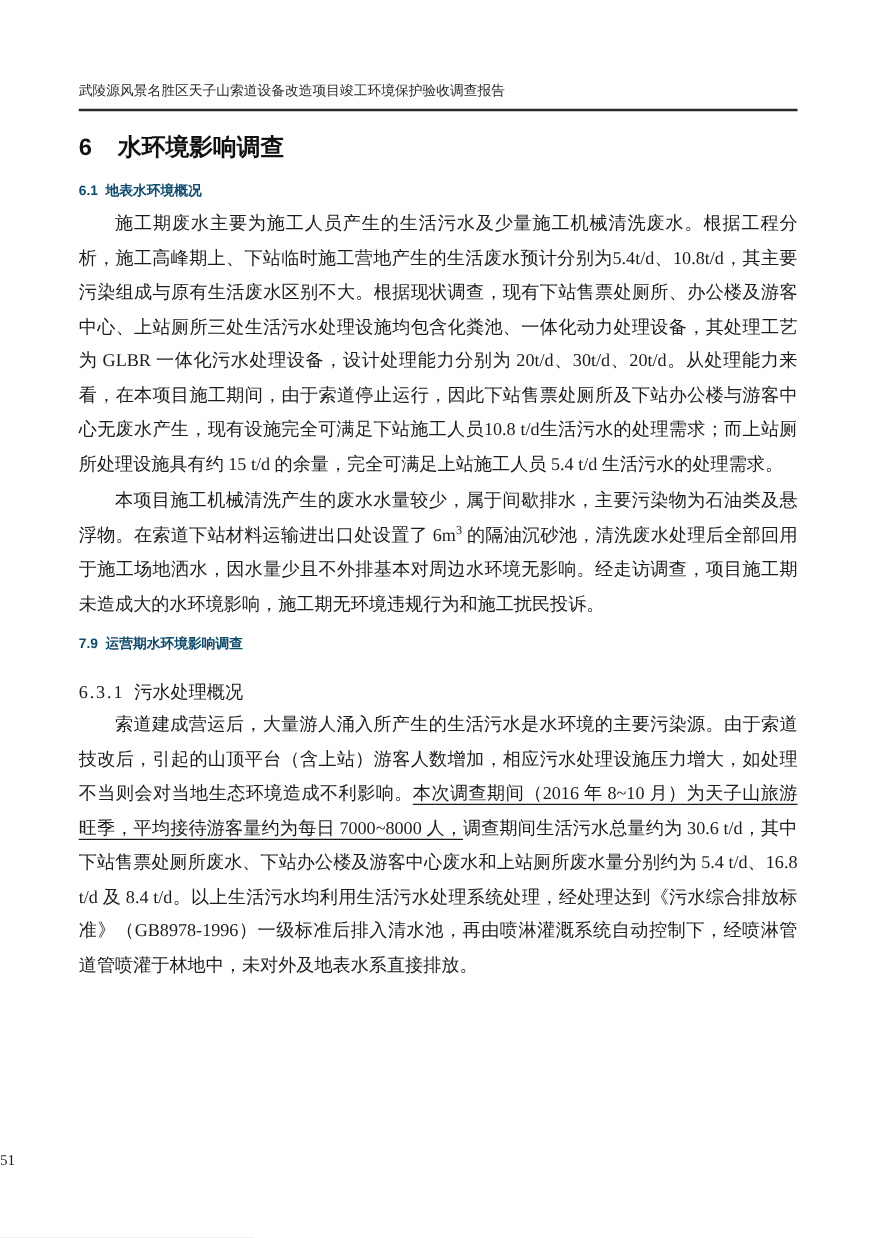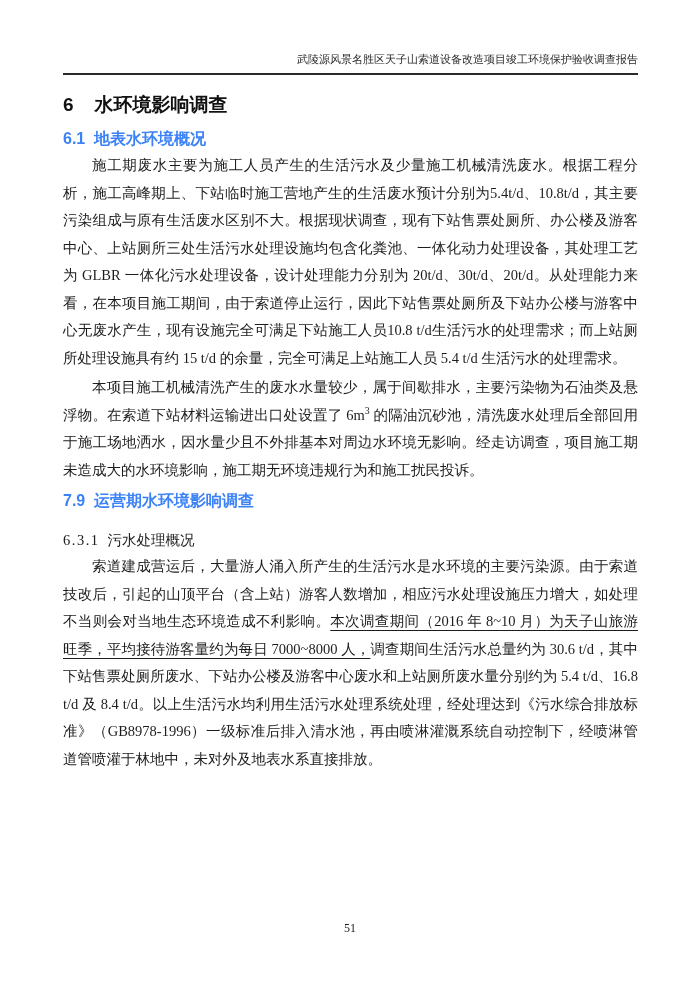--- a/index.html
+++ b/index.html
@@ -9,44 +9,43 @@
     height: 990px;
     margin: 0 auto;
     background: #ffffff;
     box-sizing: border-box;
     padding: 0 62px 0 63px;
     overflow: hidden;
     color: #1c1c1c;
     font-family: "Liberation Serif", "DejaVu Serif", serif;
   }
   .running-header {
-    margin-top: 52px;
+    margin-top: 66px;
     padding-bottom: 7px;
     border-bottom: 2px solid #2a2a2a;
-    text-align: right;
     font-size: 11px;
     line-height: 14px;
     color: #2a2a2a;
     font-family: "Liberation Serif", "DejaVu Serif", serif;
   }
   .h-main {
     margin-top: 19px;
     font-size: 19px;
     line-height: 22px;
     font-weight: bold;
     color: #111;
     font-family: "Liberation Sans", "DejaVu Sans", sans-serif;
   }
   .h-main .num { margin-right: 1.1em; }
   .h-sub {
     margin-top: 12px;
-    font-size: 16px;
+    font-size: 11px;
     line-height: 22px;
     font-weight: bold;
-    color: #3b82f6;
+    color: #0c4a6e;
     font-family: "Liberation Sans", "DejaVu Sans", sans-serif;
   }
   .h-sub .num { margin-right: 0.55em; }
   .h-sub3 {
     margin-top: 17px;
     font-size: 14.5px;
     line-height: 22px;
     font-weight: normal;
     color: #1c1c1c;
     font-family: "Liberation Serif", "DejaVu Serif", serif;
@@ -65,21 +64,20 @@
     text-decoration: underline;
     text-underline-offset: 4px;
     text-decoration-thickness: 1px;
   }
   .mt4 { margin-top: 4px; }
   .mt6 { margin-top: 6px; }
   .page-number {
     position: absolute;
     left: 0; right: 0;
     bottom: 54px;
-    text-align: center;
     font-size: 12px;
     color: #1c1c1c;
   }
 </style>
 </head>
 <body>
 
 <div class="page">
 
   <div class="running-header">武陵源风景名胜区天子山索道设备改造项目竣工环境保护验收调查报告</div>

